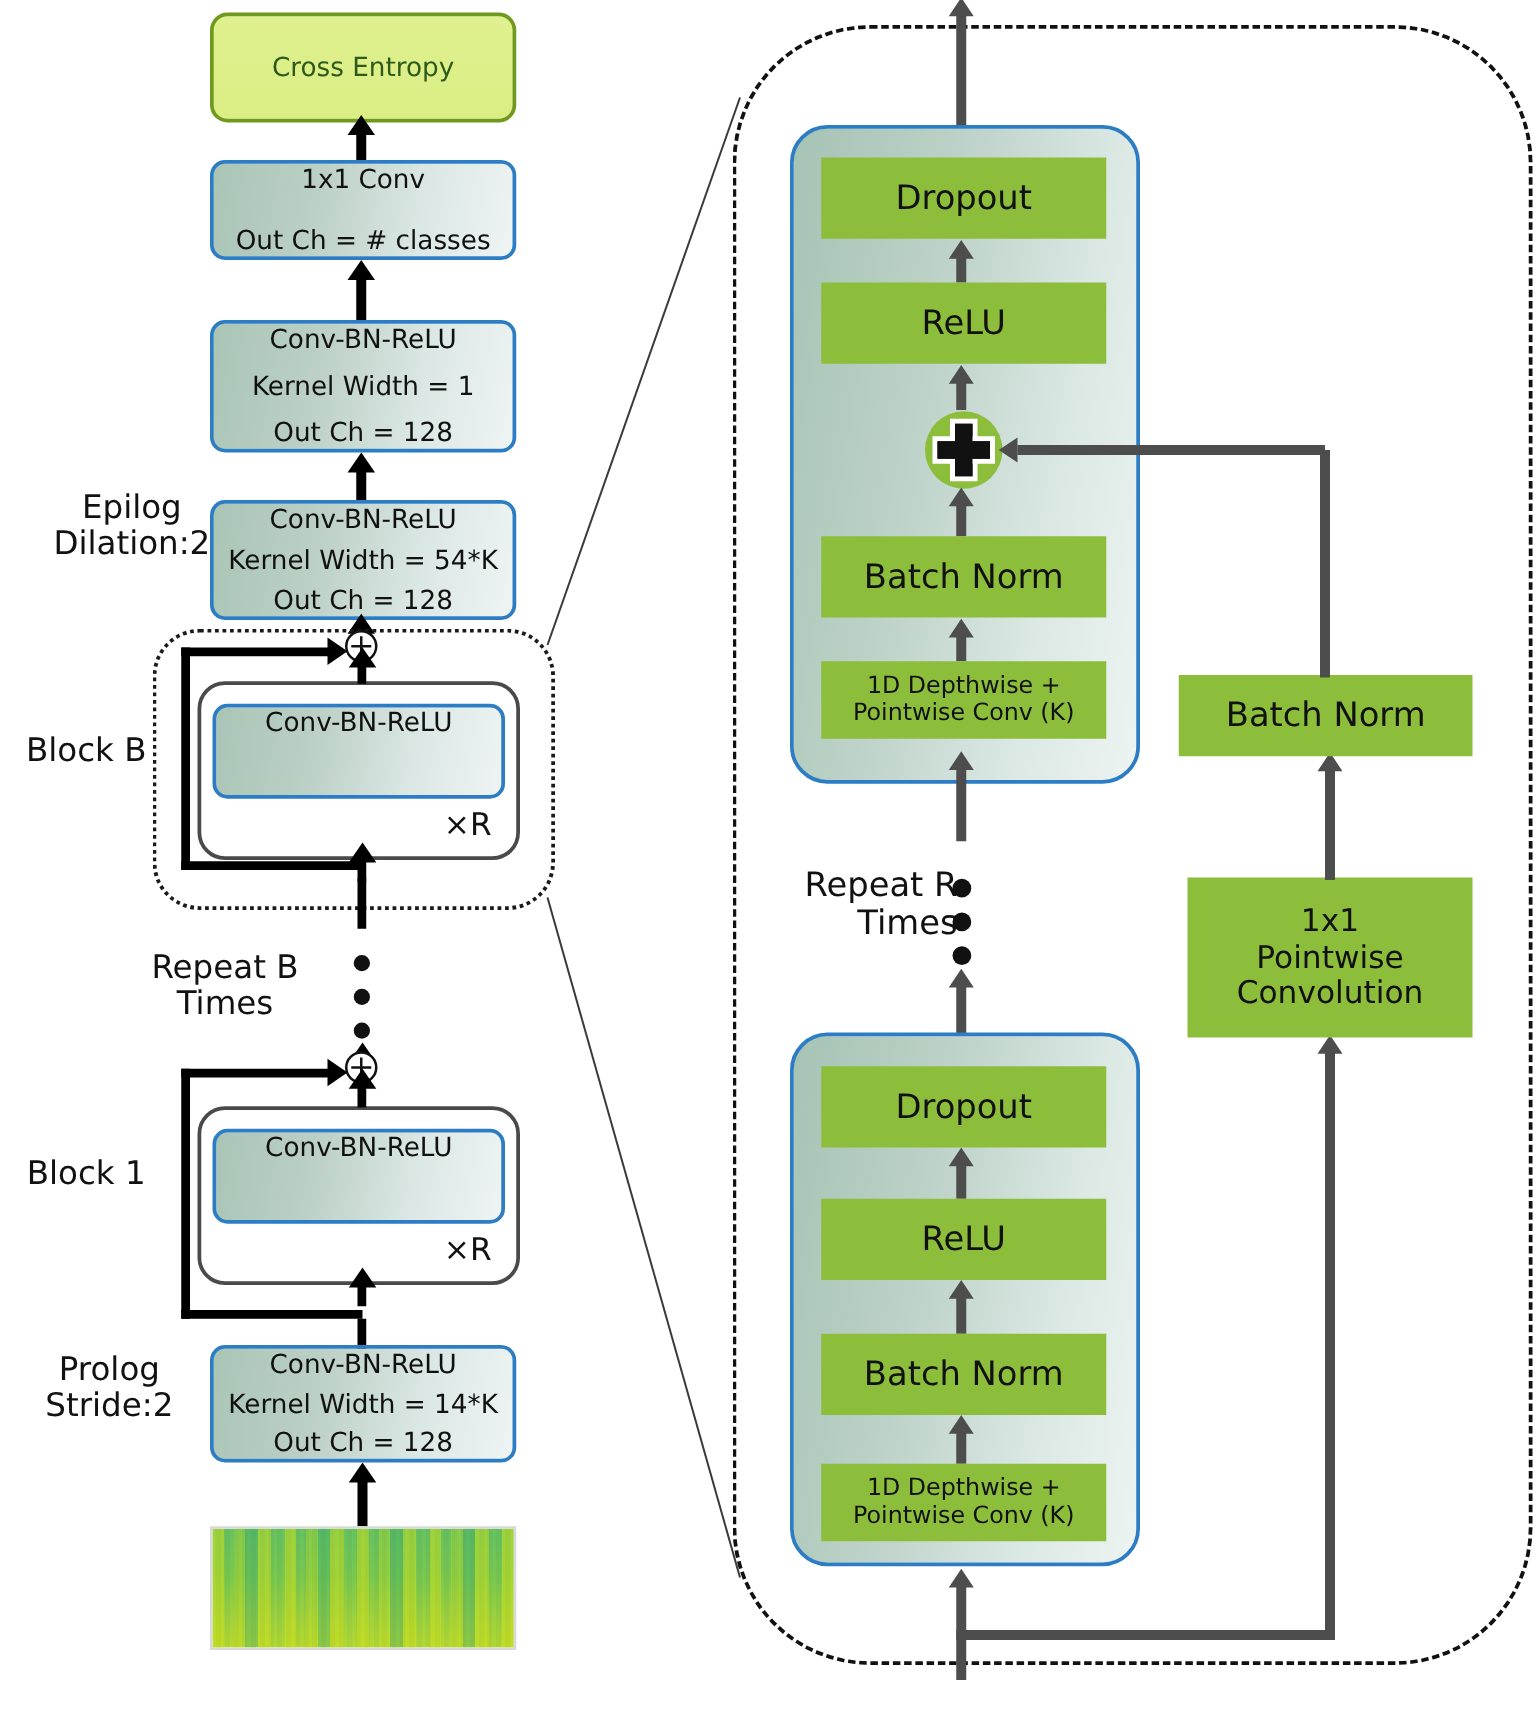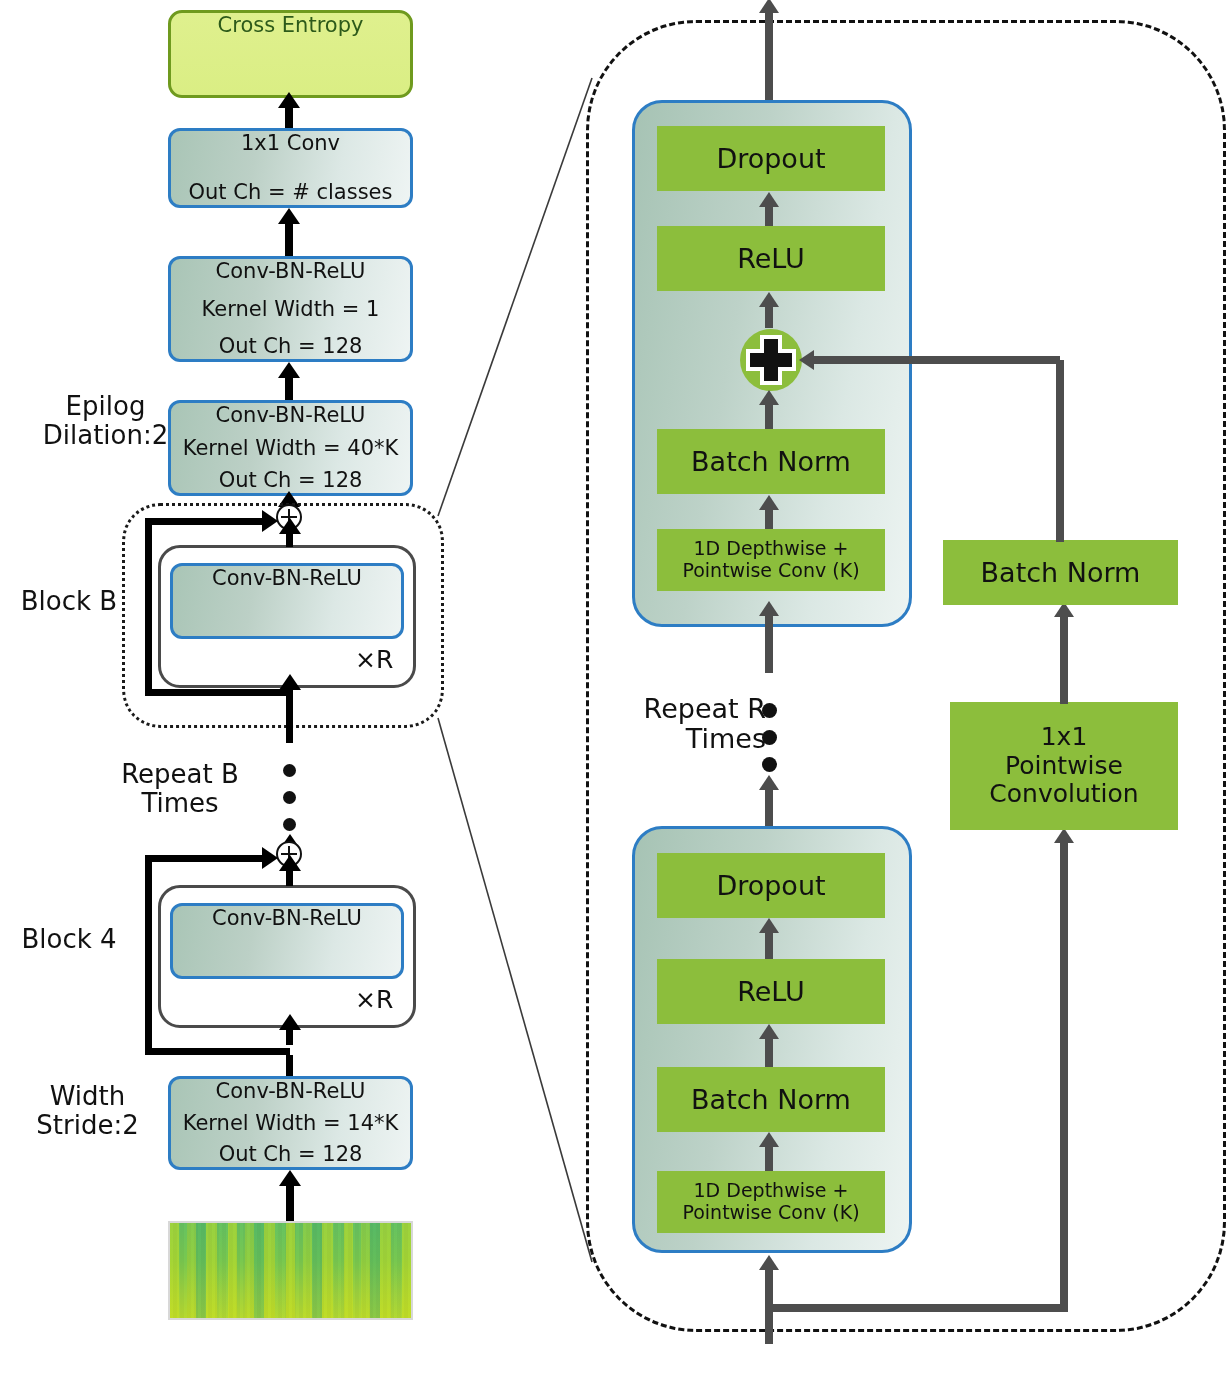--- a/index.html
+++ b/index.html
@@ -8,21 +8,21 @@
 
   
   .lbox{position:absolute;border:3px solid #2d7dc4;border-radius:12px;
         background:linear-gradient(100deg,#a9c5b6 0%,#bcd0c6 35%,#dce8e5 70%,#eef4f3 100%);
         display:flex;flex-direction:column;align-items:center;justify-content:space-between;
         box-sizing:border-box;line-height:1.18;font-size:21px;color:#111;text-align:center;}
   .lbox span{display:block;white-space:nowrap;}
 
   .cebox{position:absolute;border:3px solid #6f9a1e;border-radius:14px;
          background:linear-gradient(180deg,#dff08e 0%,#daee84 100%);
-         display:flex;justify-content:center;
+         display:flex;align-items:center;justify-content:center;
          font-size:21px;color:#2d5a1a;box-sizing:border-box;}
 
   
   .repeatbox{position:absolute;border:3.5px solid #4a4a4a;border-radius:22px;
              background:#ffffff;box-sizing:border-box;}
   .xr{position:absolute;font-size:25px;color:#111;}
 
   
   .dotbox{position:absolute;border:3.5px dotted #1a1a1a;border-radius:38px;
           box-sizing:border-box;background:transparent;}
@@ -122,21 +122,21 @@
 <div class="kline" style="left:285px;top:376px;width:8px;height:24px;"></div>
 <div class="karrow" style="left:278px;top:362px;"></div>
 
 <div class="sidelabel" style="left:28px;top:392px;width:155px;">
   <div>Epilog</div>
   <div>Dilation:2</div>
 </div>
 
 <div class="lbox" style="left:168px;top:400px;width:245px;height:96px;">
   <span>Conv-BN-ReLU</span>
-  <span>Kernel Width = 40*K</span>
+  <span>Kernel Width = 54*K</span>
   <span>Out Ch = 128</span>
 </div>
 
 <div class="kline" style="left:285px;top:505px;width:8px;height:26px;"></div>
 <div class="karrow" style="left:278px;top:491px;"></div>
 
 <div class="dotbox" style="left:122px;top:503px;width:322px;height:225px;"></div>
 <div class="sidelabel l" style="left:14px;top:587px;width:110px;">
   <div>Block B</div>
 </div>
@@ -173,35 +173,35 @@
 <div class="karrow" style="left:279px;top:834px;"></div>
 
 <div class="oplus" style="left:276px;top:841px;"></div>
 
 <div class="kline" style="left:145px;top:855px;width:7px;height:200px;"></div>
 <div class="kline" style="left:145px;top:1048px;width:145px;height:7px;"></div>
 <div class="kline" style="left:145px;top:855px;width:120px;height:7px;"></div>
 <div class="karrow right" style="left:262px;top:847px;"></div>
 
 <div class="sidelabel l" style="left:14px;top:925px;width:110px;">
-  <div>Block 4</div>
+  <div>Block 1</div>
 </div>
 <div class="repeatbox" style="left:158px;top:885px;width:258px;height:143px;"></div>
 <div class="lbox" style="left:170px;top:903px;width:234px;height:76px;font-size:21px;">
   <span>Conv-BN-ReLU</span>
 </div>
 <div class="xr" style="left:355px;top:985px;">×R</div>
 
 <div class="kline" style="left:286px;top:1029px;width:7px;height:16px;"></div>
 <div class="karrow" style="left:279px;top:1014px;"></div>
 <div class="kline" style="left:286px;top:864px;width:7px;height:22px;"></div>
 <div class="karrow" style="left:279px;top:855px;"></div>
 
 <div class="sidelabel" style="left:10px;top:1082px;width:155px;">
-  <div>Width</div>
+  <div>Prolog</div>
   <div>Stride:2</div>
 </div>
 <div class="kline" style="left:286px;top:1055px;width:7px;height:24px;"></div>
 
 <div class="lbox" style="left:168px;top:1076px;width:245px;height:94px;">
   <span>Conv-BN-ReLU</span>
   <span>Kernel Width = 14*K</span>
   <span>Out Ch = 128</span>
 </div>
 

